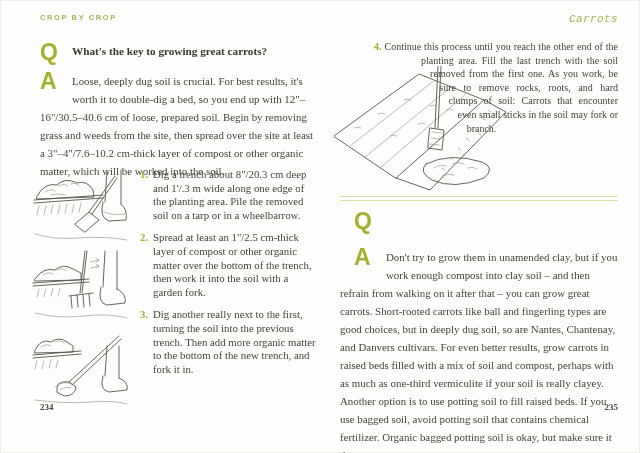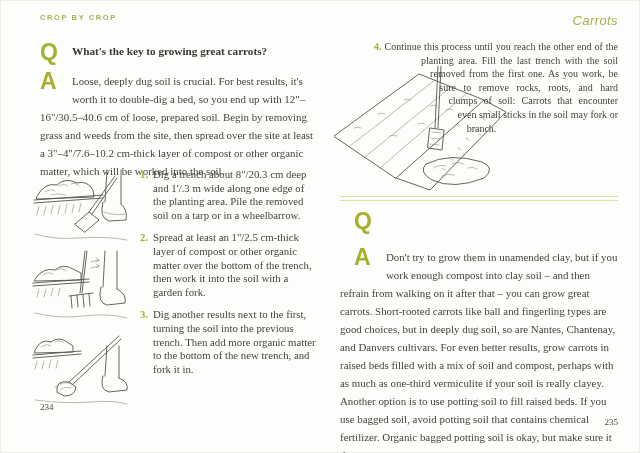--- a/index.html
+++ b/index.html
@@ -10,22 +10,22 @@
   }
   .page{position:absolute;top:0;bottom:0;width:278px;}
   .page.left{left:40px;}
   .page.right{left:340px;}
 
   .running-head{
     position:absolute;top:13px;font-family:"Liberation Sans",sans-serif;
     font-size:7.5px;letter-spacing:1.6px;color:#aab156;font-weight:bold;text-align:center;
   }
   .running-head.rh-right{
-    right:0;font-family:Liberation Sans, sans-serif;font-style:italic;
-    font-size:13px;letter-spacing:.4px;text-transform:none;font-weight:normal;color:#a8ae4c;
+    right:0;font-family:Liberation Mono, monospace;font-style:italic;
+    font-size:11px;letter-spacing:.4px;text-transform:none;font-weight:normal;color:#a8ae4c;
   }
 
   .qa-letter{
     float:left;width:32px;height:25px;
     font-family:"Liberation Sans",sans-serif;font-weight:bold;
     font-size:23px;line-height:21px;color:#a6b02f;
   }
   .q-block .qa-letter{height:22px;}
   .question{
     font-weight:bold;font-size:11.2px;line-height:13.5px;color:#39372f;
@@ -43,23 +43,23 @@
   .ill-col svg{display:block;margin:0 0 5px 0;}
   ol.steps{list-style:none;margin:0;padding:0 0 0 6px;flex:1;}
   ol.steps li{
     position:relative;padding-left:13px;margin:0 0 9px 0;
     font-size:10.8px;line-height:13.6px;
   }
   .step-num{
     position:absolute;left:0;top:0;color:#a6b02f;font-weight:bold;font-size:10.8px;
   }
 
-  .folio{position:absolute;top:402px;font-size:9px;font-weight:normal;color:#4a483f;}
+  .folio{position:absolute;top:402px;font-size:9px;font-weight:bold;color:#4a483f;}
   .folio.f-left{left:0;}
-  .folio.f-right{right:0;margin-top:15px;}
+  .folio.f-right{right:0;}
 
   
   .step4{
     position:absolute;top:40px;left:0;right:0;height:166px;
     font-size:10px;line-height:13.6px;text-align:justify;
   }
   .step4 .num4{color:#a6b02f;font-weight:bold;padding-left:34px;}
   .ill4-float{
     float:left;width:152px;height:162px;
     shape-outside:polygon(0 15%, 52% 15%, 100% 82%, 100% 100%, 0 100%);
@@ -145,21 +145,21 @@
         <li>
           <span class="step-num">1.</span>
           <span>Dig a trench about 8"/20.3 cm deep and 1'/.3 m wide along one edge of the planting area. Pile the removed soil on a tarp or in a wheelbarrow.</span>
         </li>
         <li>
           <span class="step-num">2.</span>
           <span>Spread at least an 1"/2.5 cm-thick layer of compost or other organic matter over the bottom of the trench, then work it into the soil with a garden fork.</span>
         </li>
         <li>
           <span class="step-num">3.</span>
-          <span>Dig another results next to the first, turning the soil into the previous trench. Then add more organic matter to the bottom of the new trench, and fork it in.</span>
+          <span>Dig another really next to the first, turning the soil into the previous trench. Then add more organic matter to the bottom of the new trench, and fork it in.</span>
         </li>
       </ol>
     </div>
 
     <div class="folio f-left">234</div>
   </div>
 
   <div class="page right">
     <div class="running-head rh-right">Carrots</div>
 

